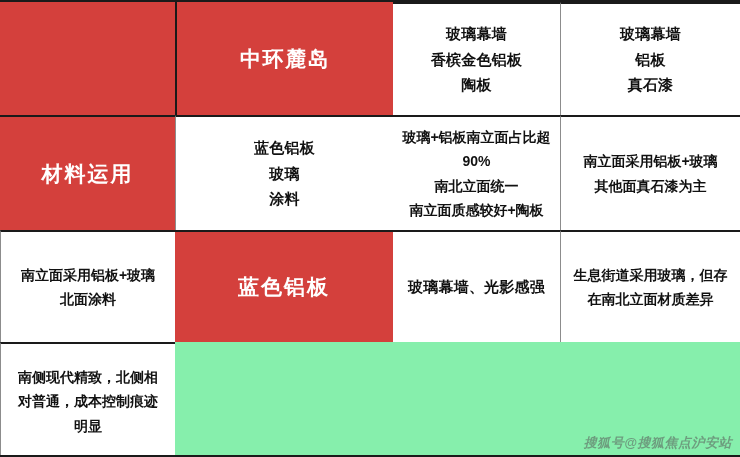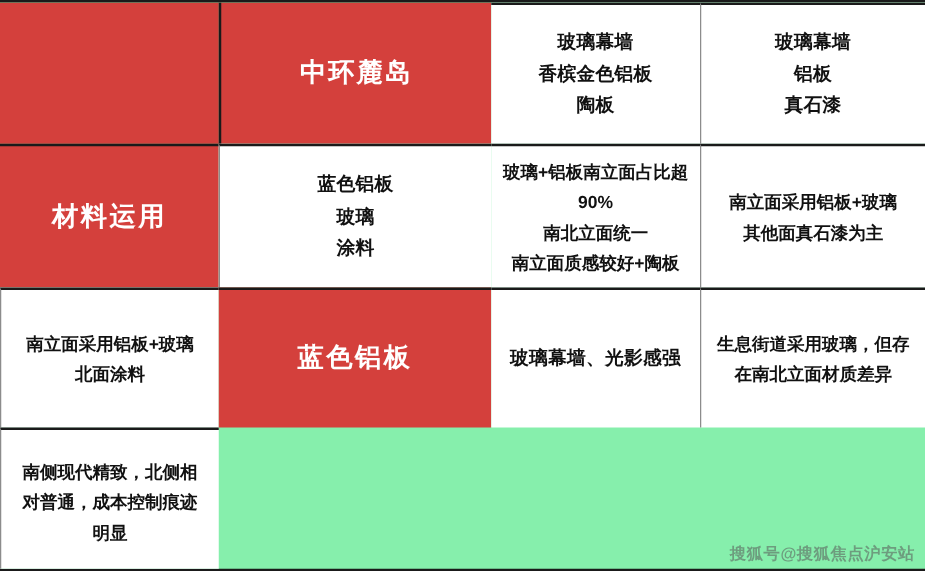--- a/index.html
+++ b/index.html
@@ -109,20 +109,21 @@
     position: absolute;
     right: 8px;
     bottom: 3px;
     font-size: 13px;
     font-weight: 700;
     color: rgba(90, 90, 90, 0.55);
     letter-spacing: 0.5px;
     white-space: nowrap;
     pointer-events: none;
     user-select: none;
+    font-style: italic;
   }
 </style>
 </head>
 <body>
 
 <div id="comparison-table">
   <div class="table-grid">
 
     <div class="cell red corner">
       <span class="cell-text head-title"></span>

